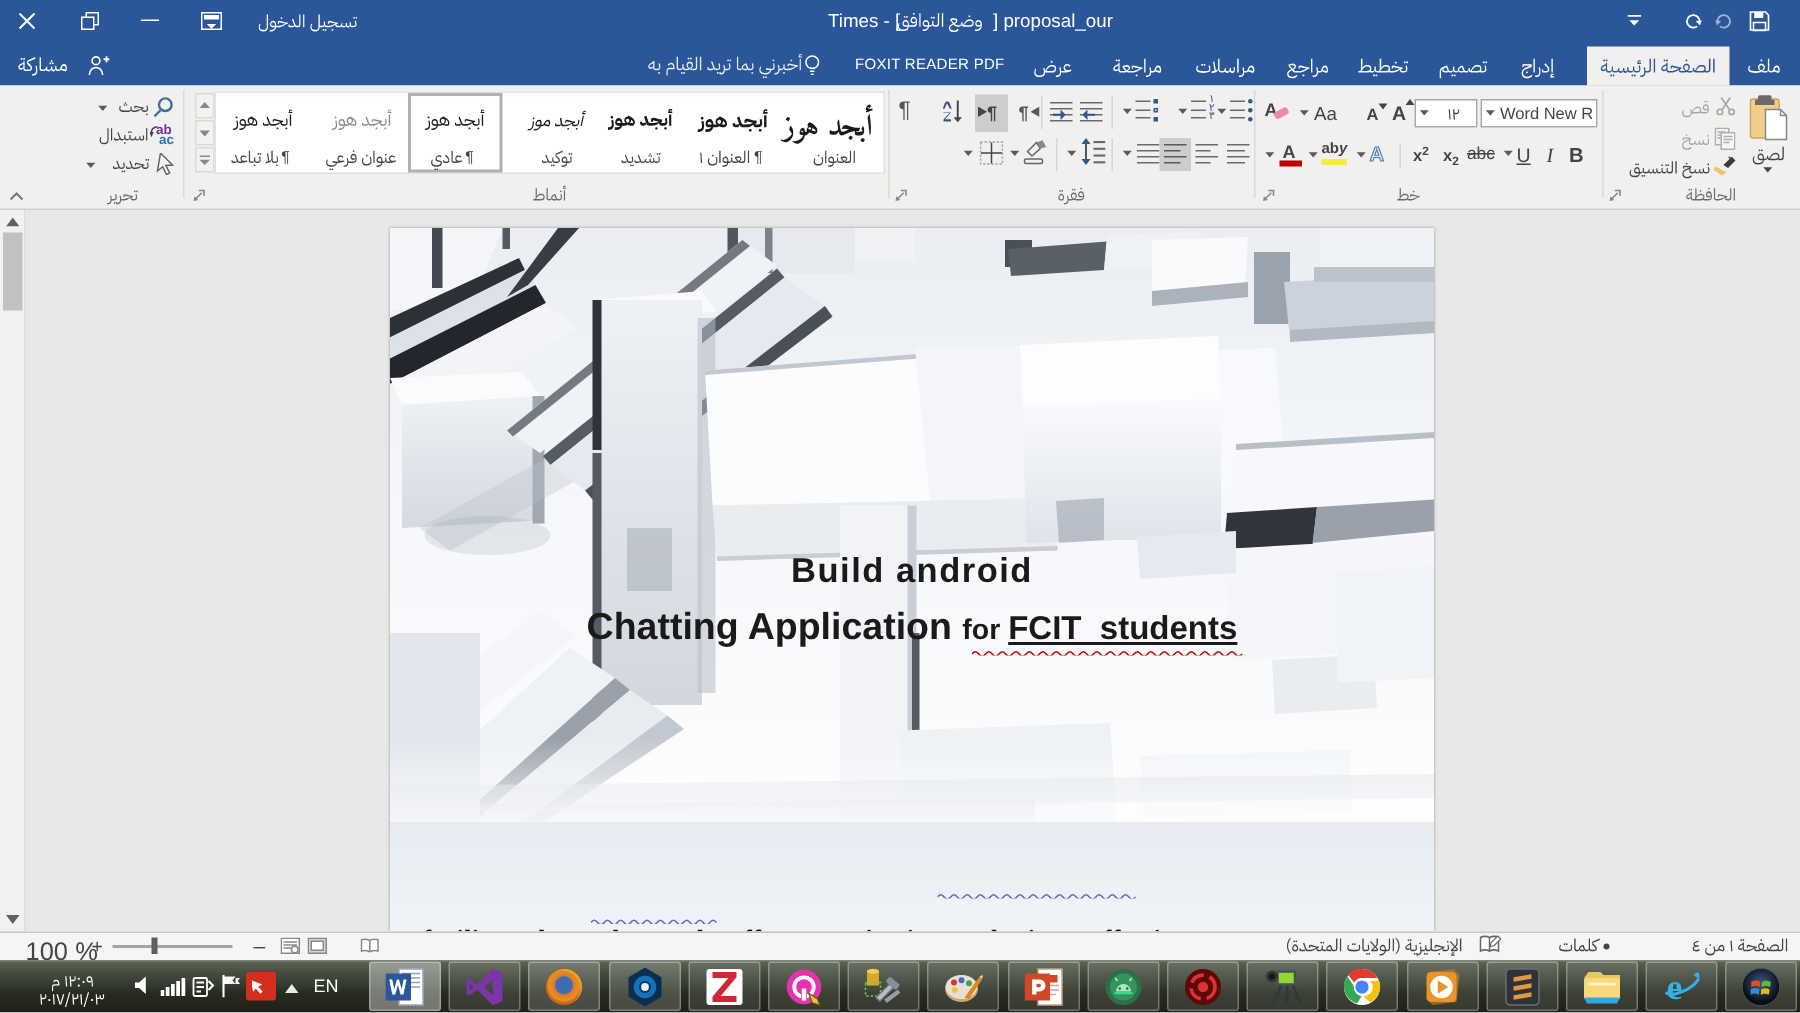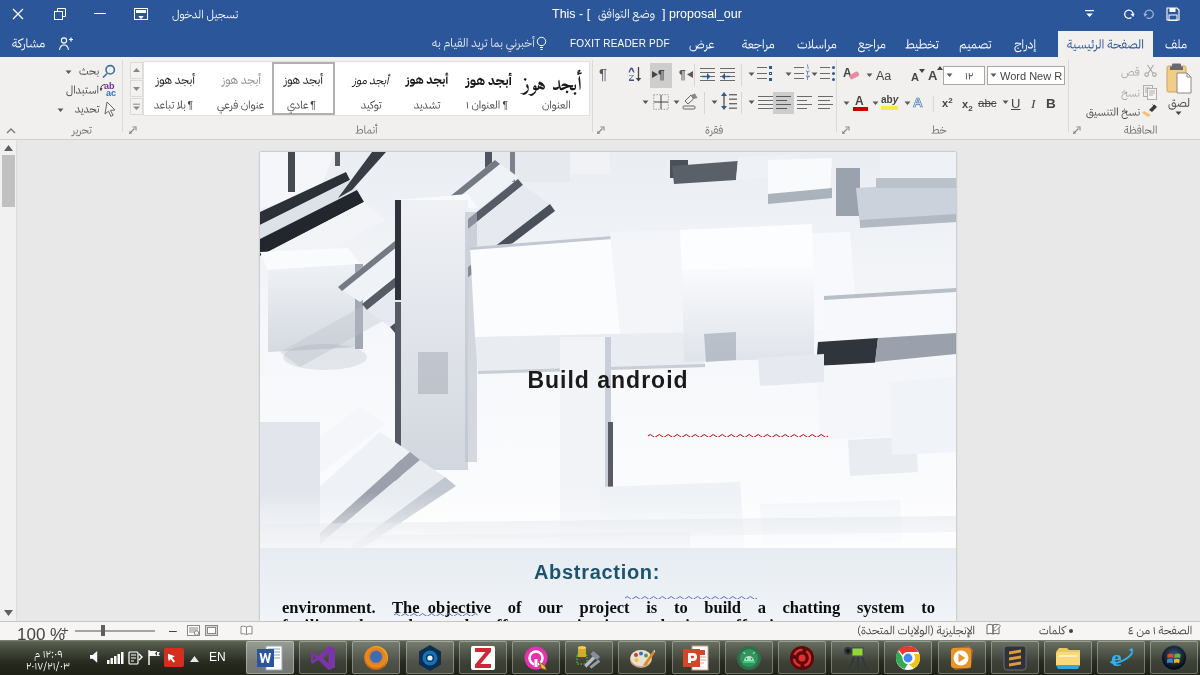--- a/index.html
+++ b/index.html
@@ -17,21 +17,21 @@
     </svg>
 <div class="abs" style="left:94px;top:13px;width:12px;height:1.4px;background:#fff"></div>
 <svg class="abs" style="left:134px;top:8px" width="14" height="12" viewBox="0 0 14 12">
       <rect x="0.5" y="0.5" width="13" height="11" fill="none" stroke="#fff"></rect>
       <rect x="2" y="2" width="10" height="3" fill="#fff"></rect>
       <path stroke="#fff" d="M7 10.5l2-2h-4z" fill="#fff"></path>
     </svg>
 <svg style="position:absolute;left:169.9px;top:5.3px" width="70" height="19" viewBox="-2.0 -13.2 70 19">
       <path fill="#fff" transform="" d="M3.5 2.8Q2.1 2.8 1.3 2.0Q0.5 1.2 0.5 -0.1Q0.5 -0.6 0.6 -1.2Q0.7 -1.8 1.0 -2.4L1.7 -2.2Q1.5 -1.7 1.4 -1.2Q1.2 -0.7 1.2 -0.2Q1.2 0.7 1.7 1.2Q2.3 1.7 3.2 1.7H3.9Q4.4 1.7 4.8 1.6Q5.2 1.5 5.4 1.2Q5.6 0.9 5.7 0.5Q5.8 0.0 5.8 -0.6V-8.5H6.7V-0.6Q6.7 1.1 5.9 1.9Q5.2 2.8 3.5 2.8ZM7.9 1.8H8.5Q9.8 1.8 10.5 1.3Q11.2 0.8 11.3 0.0H10.0Q9.1 0.0 8.5 -0.5Q8.0 -1.0 8.0 -1.8Q8.0 -2.4 8.2 -2.8Q8.3 -3.3 8.6 -3.6Q8.9 -4.0 9.3 -4.2Q9.7 -4.4 10.1 -4.4Q11.1 -4.4 11.6 -3.5Q12.2 -2.7 12.2 -1.1V-1.0H12.7V-0.2L12.5 0.0H12.1Q11.8 1.3 10.9 2.0Q10.1 2.8 8.5 2.8H7.9ZM8.8 -2.0Q8.8 -1.4 9.1 -1.2Q9.4 -1.0 10.0 -1.0H11.4V-1.3Q11.4 -2.3 11.0 -2.8Q10.7 -3.4 10.1 -3.4Q9.5 -3.4 9.2 -3.0Q8.8 -2.6 8.8 -2.0ZM12.5 -0.8 12.7 -1.0H13.1Q13.6 -1.0 14.0 -1.0Q14.5 -1.1 14.9 -1.2Q15.4 -1.3 15.9 -1.4Q16.4 -1.6 17.0 -1.9L18.1 -2.4V-2.5L16.4 -2.9L14.0 -3.4V-2.4H13.2V-3.3Q13.2 -3.8 13.4 -4.1Q13.7 -4.3 14.1 -4.3Q14.2 -4.3 14.4 -4.3Q14.6 -4.3 15.0 -4.2L17.8 -3.4Q18.4 -3.3 18.8 -3.2Q19.3 -3.2 19.6 -3.2H19.8V-2.2H18.9L17.3 -1.2Q16.6 -0.8 16.0 -0.5Q15.5 -0.3 15.0 -0.2Q14.5 -0.1 14.1 -0.0Q13.6 0.0 13.1 0.0H12.5ZM15.6 -5.6Q15.3 -5.6 15.2 -5.8Q15.1 -5.9 15.1 -6.2Q15.1 -6.5 15.2 -6.6Q15.3 -6.8 15.6 -6.8H15.7Q15.9 -6.8 16.1 -6.6Q16.2 -6.5 16.2 -6.2Q16.2 -5.9 16.1 -5.8Q15.9 -5.6 15.7 -5.6ZM21.3 0.0Q20.9 0.0 20.6 -0.2Q20.3 -0.5 20.3 -1.0V-1.9H21.1V-1.0H22.7Q23.1 -1.0 23.3 -1.0Q23.6 -1.0 23.7 -1.1Q23.9 -1.1 24.0 -1.2Q24.0 -1.3 24.0 -1.5Q24.0 -1.6 24.0 -1.8Q23.9 -2.0 23.7 -2.4L22.6 -5.4L23.5 -5.7L24.6 -2.5Q24.8 -2.1 24.9 -1.8Q25.1 -1.5 25.2 -1.3Q25.3 -1.1 25.5 -1.1Q25.6 -1.0 25.8 -1.0H26.1V-0.2L25.9 0.0Q25.6 0.0 25.3 -0.1Q25.1 -0.1 24.9 -0.2Q24.7 -0.4 24.6 -0.6Q24.4 -0.7 24.3 -1.0H24.2Q24.2 -0.5 23.8 -0.2Q23.4 0.0 22.7 0.0ZM25.9 -0.8 26.1 -1.0H26.4Q27.0 -1.0 27.2 -1.2Q27.5 -1.5 27.5 -2.0V-8.5H28.3V-2.0Q28.3 -1.0 27.9 -0.5Q27.4 0.0 26.4 0.0H25.9ZM30.1 -8.5H30.9V0.0H30.1ZM38.0 2.8Q36.6 2.8 35.8 2.0Q34.9 1.2 34.9 -0.1Q34.9 -0.6 35.1 -1.2Q35.2 -1.8 35.5 -2.4L36.2 -2.2Q36.0 -1.7 35.8 -1.2Q35.7 -0.7 35.7 -0.2Q35.7 0.7 36.2 1.2Q36.7 1.7 37.7 1.7H38.4Q38.9 1.7 39.3 1.6Q39.6 1.5 39.9 1.2Q40.1 0.9 40.2 0.5Q40.3 0.0 40.3 -0.6V-8.5H41.2V-1.0H42.6V-0.2L42.3 0.0H41.1Q41.0 1.4 40.2 2.1Q39.5 2.8 38.0 2.8ZM42.3 -0.8 42.6 -1.0H43.0Q43.9 -1.0 43.9 -2.0V-3.8H44.7V-2.0Q44.7 -1.0 45.7 -1.0H46.1V-0.2L45.9 0.0Q44.3 0.0 44.0 -1.1H44.0Q43.8 -0.5 43.5 -0.2Q43.1 0.0 42.3 0.0ZM45.0 2.3Q44.8 2.3 44.7 2.2Q44.5 2.0 44.5 1.7Q44.5 1.4 44.7 1.3Q44.8 1.2 45.0 1.2H45.1Q45.4 1.2 45.5 1.3Q45.7 1.4 45.7 1.7Q45.7 2.0 45.5 2.2Q45.4 2.3 45.1 2.3ZM43.5 2.3Q43.3 2.3 43.2 2.2Q43.0 2.0 43.0 1.7Q43.0 1.4 43.2 1.3Q43.3 1.2 43.5 1.2H43.7Q43.9 1.2 44.0 1.3Q44.2 1.4 44.2 1.7Q44.2 2.0 44.0 2.2Q43.9 2.3 43.7 2.3ZM45.9 -0.8 46.1 -1.0H46.5Q47.0 -1.0 47.5 -1.0Q47.9 -1.1 48.3 -1.2Q48.8 -1.3 49.3 -1.4Q49.8 -1.6 50.4 -1.9L51.5 -2.4V-2.5L49.8 -2.9L47.4 -3.4V-2.4H46.6V-3.3Q46.6 -3.8 46.9 -4.1Q47.1 -4.3 47.5 -4.3Q47.7 -4.3 47.8 -4.3Q48.0 -4.3 48.4 -4.2L51.2 -3.4Q51.8 -3.3 52.3 -3.2Q52.7 -3.2 53.0 -3.2H53.2V-2.2H52.3V-2.0Q52.3 -1.4 52.6 -1.2Q52.8 -1.0 53.3 -1.0H53.8V-0.2L53.5 0.0Q53.0 0.0 52.7 -0.1Q52.3 -0.2 52.1 -0.4Q51.9 -0.6 51.7 -0.9Q51.6 -1.3 51.6 -1.8L50.7 -1.2Q50.0 -0.8 49.5 -0.5Q48.9 -0.3 48.4 -0.2Q47.9 -0.1 47.5 -0.0Q47.0 0.0 46.5 0.0H45.9ZM49.6 2.3Q49.3 2.3 49.2 2.2Q49.1 2.0 49.1 1.7Q49.1 1.4 49.2 1.3Q49.3 1.2 49.6 1.2H49.7Q49.9 1.2 50.1 1.3Q50.2 1.4 50.2 1.7Q50.2 2.0 50.1 2.2Q49.9 2.3 49.7 2.3ZM53.5 -0.8 53.8 -1.0H54.2Q54.4 -1.0 54.5 -1.0Q54.7 -1.1 54.8 -1.2Q55.0 -1.3 55.1 -1.4Q55.2 -1.6 55.4 -1.9L55.9 -2.9L56.5 -2.5L55.9 -1.4L56.1 -1.3Q56.4 -1.0 56.8 -0.9Q57.1 -0.9 57.5 -0.9Q58.0 -0.9 58.3 -1.1Q58.5 -1.4 58.5 -2.0V-2.9H59.3V-2.0Q59.3 -1.3 59.5 -1.1Q59.7 -0.9 60.1 -0.9H60.3Q60.7 -0.9 60.9 -1.1Q61.1 -1.3 61.1 -2.0V-3.3H61.9V-2.0Q61.9 -1.0 62.9 -1.0H63.3V-0.2L63.0 0.0Q62.3 0.0 61.8 -0.2Q61.4 -0.5 61.2 -1.0H61.2Q61.1 -0.4 60.8 -0.1Q60.5 0.1 60.0 0.1Q58.8 0.1 58.6 -1.0H58.6Q58.5 -0.5 58.1 -0.2Q57.8 0.1 57.3 0.1Q56.6 0.1 55.7 -0.4L55.4 -0.6Q55.1 -0.3 54.6 -0.1Q54.2 0.0 53.5 0.0ZM63.0 -0.8 63.3 -1.0H63.4Q64.2 -1.0 64.5 -1.2Q64.9 -1.4 64.9 -1.9Q64.9 -2.1 64.8 -2.4Q64.8 -2.8 64.7 -3.3L64.6 -4.2L65.4 -4.4L65.5 -3.4Q65.6 -2.9 65.6 -2.5Q65.7 -2.1 65.7 -1.9Q65.7 -0.9 65.1 -0.5Q64.5 0.0 63.4 0.0H63.0ZM65.5 -5.8Q65.3 -5.8 65.1 -5.9Q65.0 -6.0 65.0 -6.3Q65.0 -6.6 65.1 -6.7Q65.3 -6.9 65.5 -6.9H65.6Q65.8 -6.9 66.0 -6.7Q66.1 -6.6 66.1 -6.3Q66.1 -6.0 66.0 -5.9Q65.8 -5.8 65.6 -5.8ZM64.0 -5.8Q63.8 -5.8 63.6 -5.9Q63.5 -6.0 63.5 -6.3Q63.5 -6.6 63.6 -6.7Q63.8 -6.9 64.0 -6.9H64.1Q64.4 -6.9 64.5 -6.7Q64.6 -6.6 64.6 -6.3Q64.6 -6.0 64.5 -5.9Q64.4 -5.8 64.1 -5.8Z"></path>
     </svg>
-<div class="lat" style="left:552px;top:7px;color:#fff;font-size:12.5px">This - [</div>
+<div class="lat" style="left:552px;top:7px;color:#fff;font-size:12.5px">Times - [</div>
 <svg style="position:absolute;left:596.0px;top:3.7px" width="61" height="20" viewBox="-2.0 -13.8 61 20">
       <path fill="#fff" transform="" d="M4.0 2.9Q2.3 2.9 1.4 2.1Q0.5 1.3 0.5 -0.1Q0.5 -0.7 0.6 -1.3Q0.8 -1.9 1.0 -2.5L1.8 -2.3Q1.6 -1.8 1.4 -1.3Q1.3 -0.8 1.3 -0.3Q1.3 0.7 1.9 1.2Q2.5 1.8 3.6 1.8H4.3Q5.7 1.8 6.4 1.4Q7.1 0.9 7.2 0.0H5.7Q4.7 0.0 4.2 -0.5Q3.7 -1.0 3.7 -1.9Q3.7 -2.5 3.8 -2.9Q4.0 -3.4 4.3 -3.8Q4.6 -4.1 5.0 -4.3Q5.4 -4.5 5.9 -4.5Q6.8 -4.5 7.4 -3.6Q8.0 -2.7 8.0 -1.0H8.5V-0.2L8.3 0.0H7.9Q7.8 1.5 6.8 2.2Q5.8 2.9 4.0 2.9ZM4.5 -2.0Q4.5 -1.5 4.8 -1.3Q5.1 -1.0 5.7 -1.0H7.2V-1.4Q7.2 -2.4 6.8 -2.9Q6.4 -3.5 5.8 -3.5Q5.2 -3.5 4.8 -3.1Q4.5 -2.7 4.5 -2.0ZM6.5 -6.0Q6.3 -6.0 6.1 -6.1Q6.0 -6.3 6.0 -6.6Q6.0 -6.9 6.1 -7.0Q6.3 -7.2 6.5 -7.2H6.7Q6.9 -7.2 7.0 -7.0Q7.2 -6.9 7.2 -6.6Q7.2 -6.3 7.0 -6.1Q6.9 -6.0 6.7 -6.0ZM5.0 -6.0Q4.7 -6.0 4.6 -6.1Q4.5 -6.3 4.5 -6.6Q4.5 -6.9 4.6 -7.0Q4.7 -7.2 5.0 -7.2H5.1Q5.4 -7.2 5.5 -7.0Q5.6 -6.9 5.6 -6.6Q5.6 -6.3 5.5 -6.1Q5.4 -6.0 5.1 -6.0ZM8.3 -0.8 8.5 -1.0H10.8Q11.3 -1.0 11.6 -1.1Q12.0 -1.2 12.2 -1.4Q12.4 -1.6 12.5 -1.9Q12.6 -2.2 12.6 -2.6V-3.0H12.5Q12.3 -2.6 12.0 -2.4Q11.6 -2.2 11.0 -2.2Q10.1 -2.2 9.6 -2.7Q9.0 -3.2 9.0 -4.1Q9.0 -4.6 9.2 -5.1Q9.3 -5.5 9.6 -5.9Q9.9 -6.2 10.3 -6.4Q10.7 -6.6 11.2 -6.6Q12.2 -6.6 12.8 -5.7Q13.4 -4.8 13.4 -3.2Q13.4 -2.3 13.3 -1.7Q13.2 -1.1 12.8 -0.7Q12.5 -0.3 12.0 -0.2Q11.5 0.0 10.8 0.0H8.3ZM11.3 -3.2Q11.8 -3.2 12.1 -3.3Q12.4 -3.4 12.6 -3.6Q12.6 -4.5 12.2 -5.1Q11.8 -5.6 11.1 -5.6Q10.5 -5.6 10.2 -5.2Q9.9 -4.8 9.9 -4.2Q9.9 -3.7 10.1 -3.5Q10.4 -3.2 11.0 -3.2ZM11.1 -8.1Q10.9 -8.1 10.8 -8.2Q10.6 -8.3 10.6 -8.7Q10.6 -9.0 10.8 -9.1Q10.9 -9.2 11.1 -9.2H11.3Q11.5 -9.2 11.7 -9.1Q11.8 -9.0 11.8 -8.7Q11.8 -8.3 11.7 -8.2Q11.5 -8.1 11.3 -8.1ZM14.9 -8.9H15.7V0.0H14.9ZM17.1 1.8H17.7Q19.0 1.8 19.7 1.4Q20.4 0.9 20.6 0.0H19.2Q18.2 0.0 17.7 -0.5Q17.2 -1.0 17.2 -1.9Q17.2 -2.5 17.3 -2.9Q17.5 -3.4 17.8 -3.8Q18.1 -4.1 18.5 -4.3Q18.9 -4.5 19.4 -4.5Q20.4 -4.5 20.9 -3.7Q21.5 -2.8 21.5 -1.2V-1.0H22.0V-0.2L21.8 0.0H21.4Q21.1 1.4 20.2 2.1Q19.3 2.9 17.7 2.9H17.1ZM18.0 -2.0Q18.0 -1.5 18.3 -1.3Q18.6 -1.0 19.2 -1.0H20.7V-1.4Q20.7 -2.4 20.3 -2.9Q19.9 -3.5 19.3 -3.5Q18.7 -3.5 18.3 -3.1Q18.0 -2.7 18.0 -2.0ZM21.8 -0.8 22.0 -1.0H22.5Q23.5 -1.0 23.5 -2.1V-3.9H24.3V-2.1Q24.3 -1.0 25.3 -1.0H25.8V-0.2L25.5 0.0Q23.9 0.0 23.6 -1.2H23.5Q23.4 -0.5 23.0 -0.3Q22.6 0.0 21.8 0.0ZM24.6 -5.4Q24.3 -5.4 24.2 -5.5Q24.0 -5.7 24.0 -6.0Q24.0 -6.3 24.2 -6.4Q24.3 -6.6 24.6 -6.6H24.7Q24.9 -6.6 25.1 -6.4Q25.2 -6.3 25.2 -6.0Q25.2 -5.7 25.1 -5.5Q24.9 -5.4 24.7 -5.4ZM23.0 -5.4Q22.8 -5.4 22.6 -5.5Q22.5 -5.7 22.5 -6.0Q22.5 -6.3 22.6 -6.4Q22.8 -6.6 23.0 -6.6H23.2Q23.4 -6.6 23.5 -6.4Q23.7 -6.3 23.7 -6.0Q23.7 -5.7 23.5 -5.5Q23.4 -5.4 23.2 -5.4ZM25.5 -0.8 25.8 -1.0H26.1Q26.7 -1.0 26.9 -1.3Q27.2 -1.6 27.2 -2.1V-8.9H28.1V-2.1Q28.1 -1.0 27.6 -0.5Q27.1 0.0 26.1 0.0H25.5ZM29.9 -8.9H30.8V0.0H29.9ZM37.9 3.6Q36.3 3.6 35.5 3.0Q34.6 2.3 34.6 1.0Q34.6 0.5 34.7 0.1Q34.8 -0.3 35.1 -0.6Q35.4 -1.0 35.9 -1.3Q36.4 -1.6 37.1 -2.0L37.2 -2.1L35.5 -4.1V-5.2Q36.1 -5.4 36.7 -5.6Q37.3 -5.7 37.9 -5.7Q39.0 -5.7 39.6 -5.3Q40.2 -4.9 40.2 -4.1Q40.2 -3.8 40.1 -3.5Q40.1 -3.2 39.9 -2.9Q39.7 -2.7 39.4 -2.4Q39.1 -2.2 38.6 -2.0L38.5 -1.9Q38.7 -1.6 39.0 -1.5Q39.2 -1.3 39.5 -1.2Q39.7 -1.1 40.0 -1.1Q40.3 -1.0 40.7 -1.0H41.4V-0.2L41.1 0.0H40.7Q40.2 0.0 39.8 -0.1Q39.4 -0.1 39.1 -0.3Q38.7 -0.5 38.4 -0.8Q38.1 -1.0 37.7 -1.5L37.5 -1.4Q36.9 -1.1 36.6 -0.8Q36.2 -0.6 35.9 -0.3Q35.7 -0.1 35.6 0.2Q35.5 0.5 35.5 0.8V0.9Q35.5 1.7 36.1 2.1Q36.8 2.6 37.9 2.6Q38.7 2.6 39.3 2.3Q39.9 2.0 40.5 1.4L41.2 2.2Q40.5 3.0 39.7 3.3Q38.9 3.6 37.9 3.6ZM36.3 -4.4 38.0 -2.5 38.2 -2.6Q38.9 -3.0 39.1 -3.3Q39.4 -3.6 39.4 -3.9Q39.4 -4.3 39.0 -4.5Q38.6 -4.7 37.9 -4.7Q37.5 -4.7 37.1 -4.7Q36.8 -4.6 36.3 -4.5ZM43.7 -2.1Q43.7 -1.3 44.1 -1.1L44.8 -2.2Q45.2 -3.0 45.7 -3.5Q46.2 -4.0 46.6 -4.3Q47.1 -4.7 47.6 -4.8Q48.1 -4.9 48.6 -4.9Q49.8 -4.9 50.5 -4.3Q51.1 -3.6 51.1 -2.5Q51.1 -1.2 50.4 -0.6Q49.7 0.0 48.4 0.0H44.9Q43.2 0.0 42.9 -1.2H42.9Q42.7 -0.5 42.3 -0.3Q42.0 0.0 41.1 0.0V-0.8L41.4 -1.0H41.8Q42.8 -1.0 42.8 -2.1V-3.0H43.7ZM48.4 -1.0Q49.3 -1.0 49.8 -1.3Q50.3 -1.6 50.3 -2.4Q50.3 -3.1 49.9 -3.5Q49.5 -3.9 48.8 -3.9H48.5Q48.0 -3.9 47.6 -3.8Q47.2 -3.7 46.9 -3.5Q46.5 -3.3 46.2 -2.9Q45.8 -2.5 45.4 -1.9L44.9 -1.1L45.0 -1.0ZM48.2 -6.4Q48.0 -6.4 47.8 -6.5Q47.7 -6.6 47.7 -6.9Q47.7 -7.3 47.8 -7.4Q48.0 -7.5 48.2 -7.5H48.3Q48.6 -7.5 48.7 -7.4Q48.9 -7.3 48.9 -6.9Q48.9 -6.6 48.7 -6.5Q48.6 -6.4 48.3 -6.4ZM52.0 1.8H52.9Q54.3 1.8 55.0 1.2Q55.7 0.6 55.7 -0.6V-0.8H55.7Q55.5 -0.4 55.1 -0.2Q54.7 0.0 54.2 0.0Q53.2 0.0 52.7 -0.5Q52.2 -1.0 52.2 -1.9Q52.2 -2.5 52.3 -2.9Q52.5 -3.4 52.8 -3.8Q53.1 -4.1 53.5 -4.3Q53.9 -4.5 54.3 -4.5Q55.4 -4.5 56.0 -3.7Q56.6 -2.8 56.6 -1.2Q56.6 0.7 55.6 1.8Q54.7 2.9 52.9 2.9H52.0ZM54.4 -1.0Q54.9 -1.0 55.2 -1.1Q55.5 -1.2 55.7 -1.4Q55.7 -2.4 55.3 -2.9Q54.9 -3.5 54.3 -3.5Q53.7 -3.5 53.3 -3.1Q53.0 -2.7 53.0 -2.0Q53.0 -1.5 53.3 -1.3Q53.6 -1.0 54.2 -1.0Z"></path>
     </svg>
 <div class="lat" style="left:662px;top:7px;color:#fff;font-size:12.5px">] proposal_our</div>
 <svg class="abs" style="left:1166px;top:7px" width="14" height="14" viewBox="0 0 14 14">
       <path fill="none" stroke="#fff" stroke-width="1.1" d="M1 1h10l2 2v10H1z"></path>
       <rect x="3.5" y="1" width="6" height="4" fill="#fff"></rect>
       <rect x="3" y="8" width="8" height="5.5" fill="none" stroke="#fff"></rect>
     </svg>
 <svg class="abs" style="left:1143px;top:8px" width="13" height="12" viewBox="0 0 13 12" opacity="0.55">
@@ -533,26 +533,25 @@
 <polygon points="40,399 150,300 160,308 52,399" fill="#9ba1ac"></polygon>
 <polygon points="52,399 160,308 185,325 85,399" fill="#e8ecf1"></polygon>
 <polygon points="85,399 185,325 196,334 98,399" fill="#c2c8d1"></polygon>
 <rect x="0" y="270" width="60" height="129" fill="#e2e6ec"></rect>
 <polygon points="0,385 430,380 430,399 0,399" fill="#c9ced6" opacity="0.5"></polygon>
         <polygon points="0,372 696,364 696,380 0,390" fill="#d5dae1" opacity="0.55"></polygon>
         <rect x="616" y="26" width="80" height="10" fill="#bac2cc"></rect>
 <rect x="0" y="340" width="696" height="59" fill="url(#fade)"></rect>
 </svg>
 <div class="lat" style="left:0;top:215px;width:696px;text-align:center;font-size:23px;font-weight:bold;color:#1a1a1a;letter-spacing:1px">Build android</div>
+<div class="lat" style="left:0;top:252px;width:696px;text-align:center;color:#1a1a1a"><span style="font-size:25px;font-weight:bold">Chatting Application </span><span style="font-size:19px;font-weight:bold">for </span><span style="font-size:22px;font-weight:bold;text-decoration:underline">FCIT&nbsp;&nbsp;students</span></div>
 <svg class="abs" style="left:388px;top:281px" width="182" height="4" viewBox="0 0 182 4">
         <path fill="none" stroke="#c00000" stroke-width="1" d="M0 3q2.25-3 4.5 0t4.5 0t4.5 0t4.5 0t4.5 0t4.5 0t4.5 0t4.5 0t4.5 0t4.5 0t4.5 0t4.5 0t4.5 0t4.5 0t4.5 0t4.5 0t4.5 0t4.5 0t4.5 0t4.5 0t4.5 0t4.5 0t4.5 0t4.5 0t4.5 0t4.5 0t4.5 0t4.5 0t4.5 0t4.5 0t4.5 0t4.5 0t4.5 0t4.5 0t4.5 0t4.5 0t4.5 0t4.5 0t4.5 0t4.5 0"></path>
       </svg>
 <div class="abs" style="left:0;top:396px;width:696px;height:73px;background:linear-gradient(#e7ecf2,#f0f4f8)"></div>
-<div class="lat" style="left:0;top:409px;width:696px;text-align:center;font-size:20px;font-weight:bold;color:#1c536e;letter-spacing:0.7px;transform:translateX(-11px)">Abstraction:</div>
-<div class="lat" style="left:22px;top:447px;width:653px;font-family:'Liberation Serif',serif;font-size:16.5px;font-weight:bold;color:#0d0d0d;text-align:justify;text-align-last:justify;line-height:17.2px">environment.&nbsp; The objective&nbsp; of&nbsp; our&nbsp; project&nbsp; is&nbsp; to&nbsp; build&nbsp; a&nbsp; chatting&nbsp; system&nbsp; to</div>
 <div class="lat" style="left:22px;top:464px;width:653px;font-family:'Liberation Serif',serif;font-size:16.5px;font-weight:bold;color:#0d0d0d;letter-spacing:0.5px">facilitate the student and staff communication to obtain an effective</div>
 <svg class="abs" style="left:365px;top:443px" width="133" height="4" viewBox="0 0 133 4">
         <path fill="none" stroke="#5a6bc8" stroke-width="1" d="M0 3q2.2-3 4.4 0t4.4 0t4.4 0t4.4 0t4.4 0t4.4 0t4.4 0t4.4 0t4.4 0t4.4 0t4.4 0t4.4 0t4.4 0t4.4 0t4.4 0t4.4 0t4.4 0t4.4 0t4.4 0t4.4 0t4.4 0t4.4 0t4.4 0t4.4 0t4.4 0t4.4 0t4.4 0t4.4 0t4.4 0t4.4 0"></path>
       </svg>
 <svg class="abs" style="left:134px;top:460px" width="84" height="4" viewBox="0 0 84 4">
         <path fill="none" stroke="#5a6bc8" stroke-width="1" d="M0 3q2.2-3 4.4 0t4.4 0t4.4 0t4.4 0t4.4 0t4.4 0t4.4 0t4.4 0t4.4 0t4.4 0t4.4 0t4.4 0t4.4 0t4.4 0t4.4 0t4.4 0t4.4 0t4.4 0t4.4 0"></path>
       </svg>
 </div>
 <div class="abs" style="left:0;top:621px;width:1200px;height:19px;background:#f6f5f4;border-top:1px solid #c8c6c4"></div>
 <div class="lat" style="left:17px;top:625px;font-size:17px;color:#444">100 %</div>

